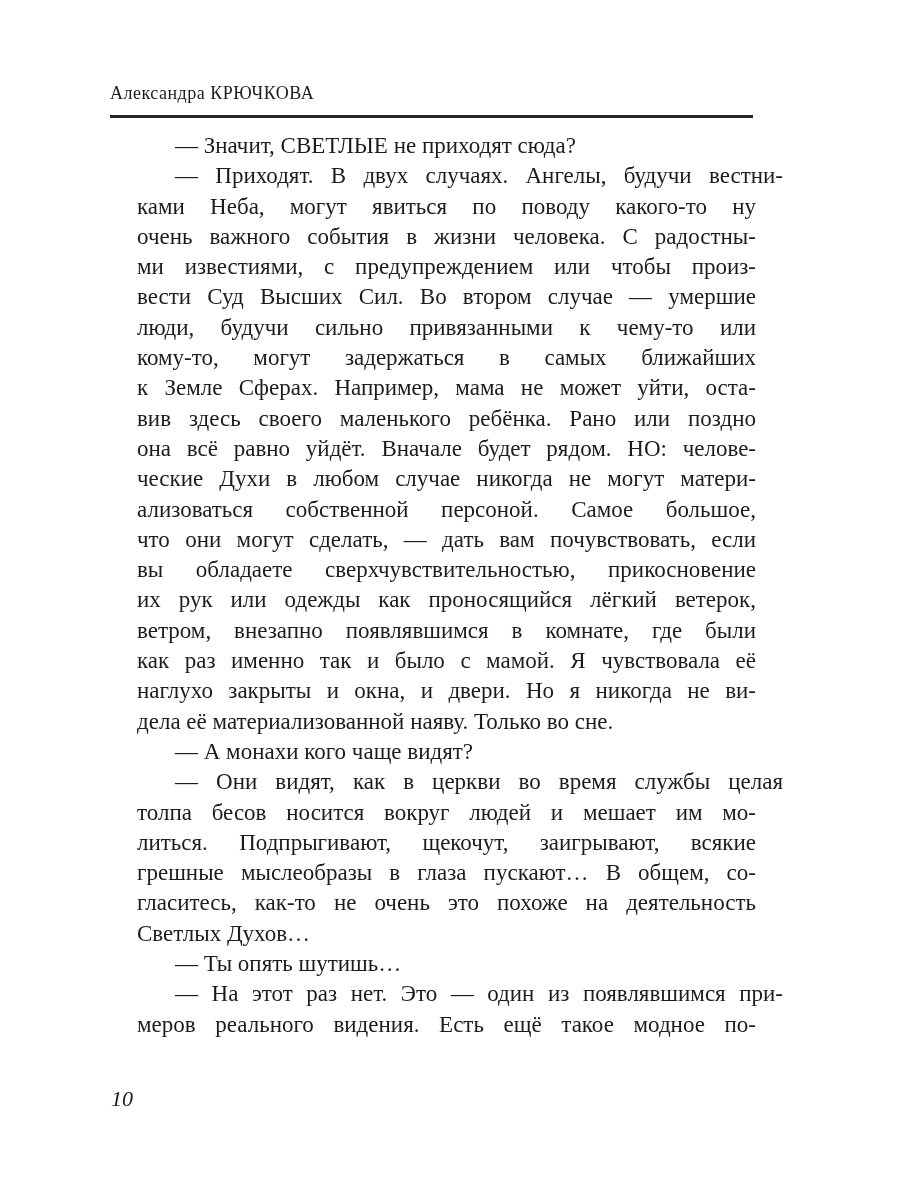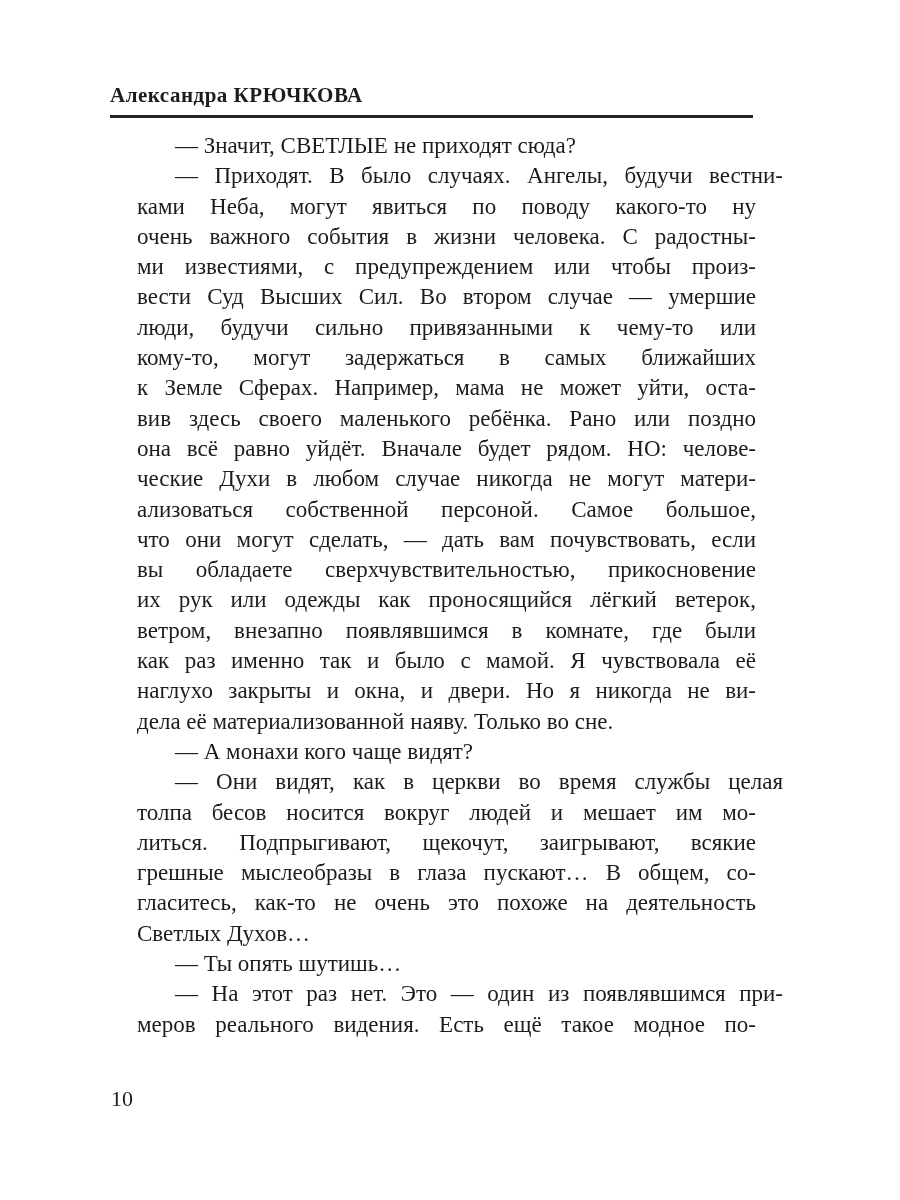--- a/index.html
+++ b/index.html
@@ -14,24 +14,23 @@
     background: #ffffff;
     overflow: hidden;
     font-family: "Liberation Serif", "DejaVu Serif", serif;
     color: #1c1c1c;
   }
   .running-head {
     position: absolute;
     left: 110px;
     top: 83px;
     width: 646px;
-    font-size: 21px;
+    font-size: 18px;
     letter-spacing: 0.5px;
     white-space: nowrap;
-    font-weight: bold;
   }
   .rule {
     position: absolute;
     left: 110px;
     top: 115px;
     width: 643px;
     height: 3px;
     background: #262626;
   }
   .text-block {
@@ -56,34 +55,35 @@
   }
   .ln.ind {
     padding-left: 38px;
     width: 608px;
   }
   .pagenum {
     position: absolute;
     left: 111px;
     top: 1086px;
     font-size: 22px;
+    font-style: italic;
   }
 </style>
 </head>
 <body>
 
 <div class="page">
 
   <div class="running-head">Александра КРЮЧКОВА</div>
 
   <div class="rule"></div>
 
   <div class="text-block">
     <div class="ln ind last">— Значит, СВЕТЛЫЕ не приходят сюда?</div>
-    <div class="ln ind">— Приходят. В было случаях. Ангелы, будучи вестни-</div>
+    <div class="ln ind">— Приходят. В двух случаях. Ангелы, будучи вестни-</div>
     <div class="ln">ками Неба, могут явиться по поводу какого-то ну</div>
     <div class="ln">очень важного события в жизни человека. С радостны-</div>
     <div class="ln">ми известиями, с предупреждением или чтобы произ-</div>
     <div class="ln">вести Суд Высших Сил. Во втором случае — умершие</div>
     <div class="ln">люди, будучи сильно привязанными к чему-то или</div>
     <div class="ln">кому-то, могут задержаться в самых ближайших</div>
     <div class="ln">к Земле Сферах. Например, мама не может уйти, оста-</div>
     <div class="ln">вив здесь своего маленького ребёнка. Рано или поздно</div>
     <div class="ln">она всё равно уйдёт. Вначале будет рядом. НО: челове-</div>
     <div class="ln">ческие Духи в любом случае никогда не могут матери-</div>

